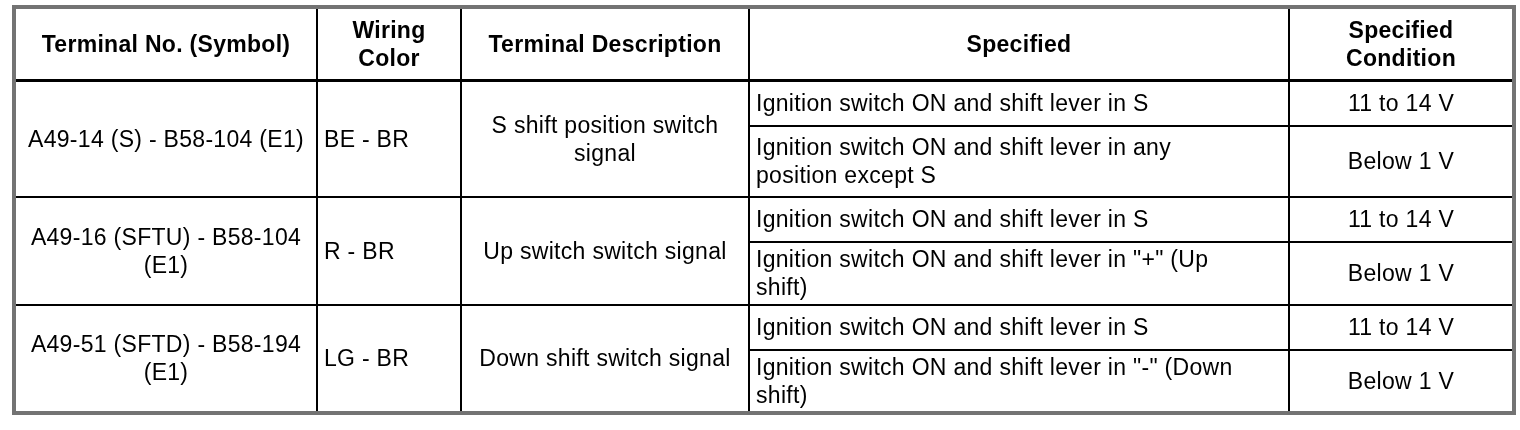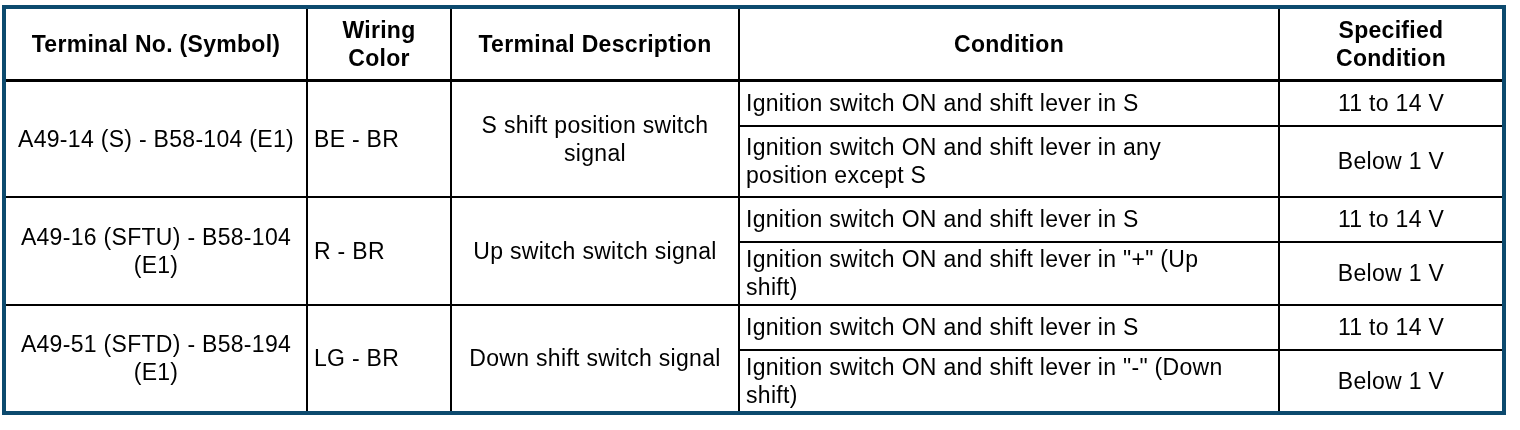--- a/index.html
+++ b/index.html
@@ -12,25 +12,25 @@
     color: #000000;
   }
   .page {
     position: relative;
     width: 1520px;
     height: 430px;
     background: #ffffff;
   }
   table.spec {
     position: absolute;
-    left: 2px;
+    left: 12px;
     top: 5px;
     border-collapse: collapse;
     table-layout: fixed;
-    border: 4px solid #0c4a6e;
+    border: 4px solid #737373;
     background: #ffffff;
   }
   .spec th, .spec td {
     border: 2px solid #000000;
     font-size: 23px;
     letter-spacing: 0.3px;
     line-height: 28px;
     vertical-align: middle;
     overflow: hidden;
     padding: 2px 6px;
@@ -63,21 +63,21 @@
       <col style="width:144px">
       <col style="width:288px">
       <col style="width:540px">
       <col style="width:220px">
     </colgroup>
     <thead>
       <tr>
         <th>Terminal No. (Symbol)</th>
         <th class="th-wire">Wiring Color</th>
         <th>Terminal Description</th>
-        <th>Condition</th>
+        <th>Specified</th>
         <th class="th-spec">Specified Condition</th>
       </tr>
     </thead>
     <tbody>
 
       <tr class="sub-a">
         <td class="c-term" rowspan="2">A49-14 (S) - B58-104 (E1)</td>
         <td class="c-wire" rowspan="2">BE - BR</td>
         <td class="c-desc" rowspan="2">S shift position switch signal</td>
         <td class="c-cond">Ignition switch ON and shift lever in S</td>

